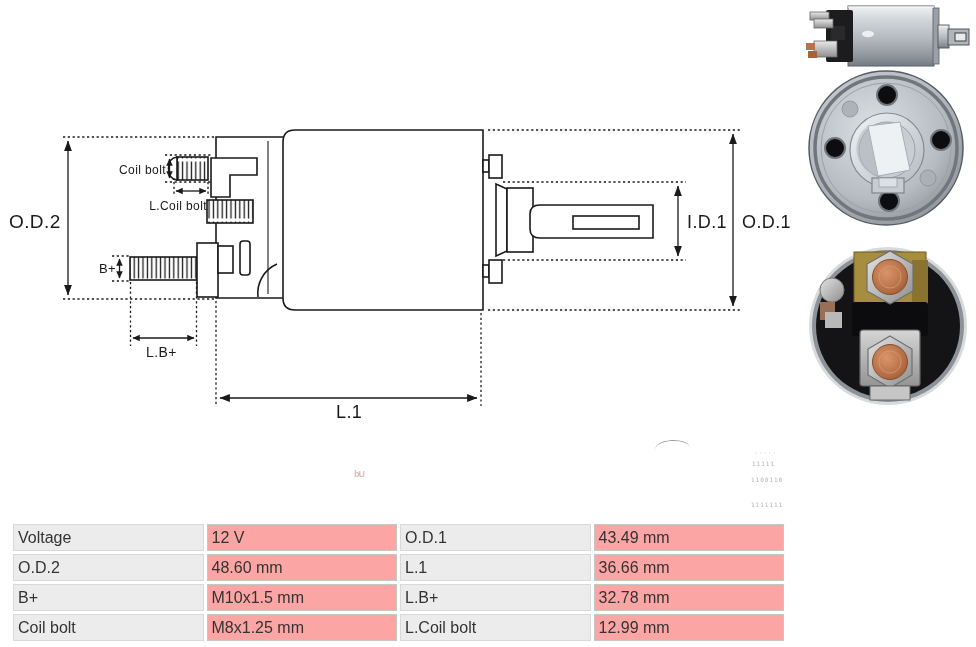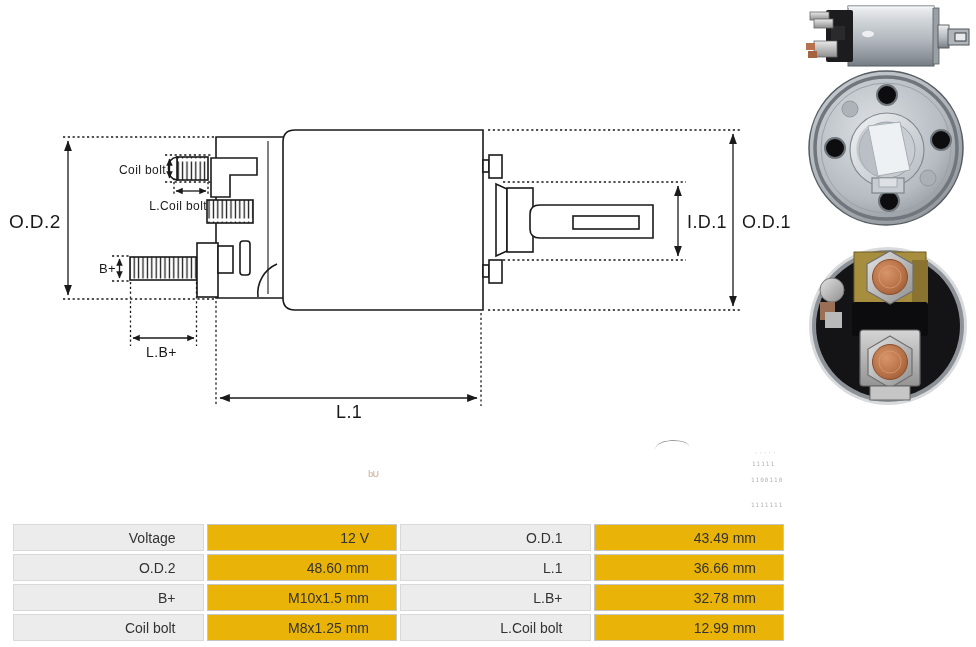--- a/index.html
+++ b/index.html
@@ -15,29 +15,29 @@
   .thin{stroke:#1a1a1a;stroke-width:1.1;fill:none;}
   .dim{stroke:#1a1a1a;stroke-width:1.3;fill:none;stroke-dasharray:2.2 2.6;}
   .arr{stroke:#1a1a1a;stroke-width:1.3;fill:none;}
   .dlab{fill:#1a1a1a;letter-spacing:.4px;}
   
   #specs{
     position:absolute;left:10px;top:521px;width:777px;
     border-collapse:separate;border-spacing:3px;table-layout:fixed;
   }
   #specs td{
-    height:25px;padding:0 27px 0 4px;font-size:14px;color:#333333;
-    text-align:right;vertical-align:middle;white-space:nowrap;overflow:hidden;
+    height:25px;padding:0 27px 0 4px;font-size:16px;color:#333333;
+    text-align:left;vertical-align:middle;white-space:nowrap;overflow:hidden;
   }
   #specs td.lbl{background:#ececec;border:1px solid #d9d9d9;}
-  #specs td.val{background:#eab308;border:1px solid #c6c6c6;}
+  #specs td.val{background:#fca5a5;border:1px solid #c6c6c6;}
   
   .wm{position:absolute;color:#444;opacity:.42;font-family:"DejaVu Sans Mono",monospace;
       font-size:6px;letter-spacing:1px;line-height:6px;}
-  #wm-smudge{left:368px;top:469px;color:#9a5a40;opacity:.38;font-size:9px;
+  #wm-smudge{left:354px;top:469px;color:#9a5a40;opacity:.38;font-size:9px;
       font-weight:bold;letter-spacing:-1px;font-family:"Liberation Sans",sans-serif;text-align:right;}
   #wm-curve{left:655px;top:440px;width:34px;height:8px;border-top:1.5px solid #222;
       border-radius:50% 60% 0 0/100% 100% 0 0;opacity:.45;transform:rotate(-4deg);}
 </style>
 </head>
 <body>
 
 <div id="stage">
 
   <svg id="drawing" class="abs" width="790" height="330" viewBox="0 0 790 330">

